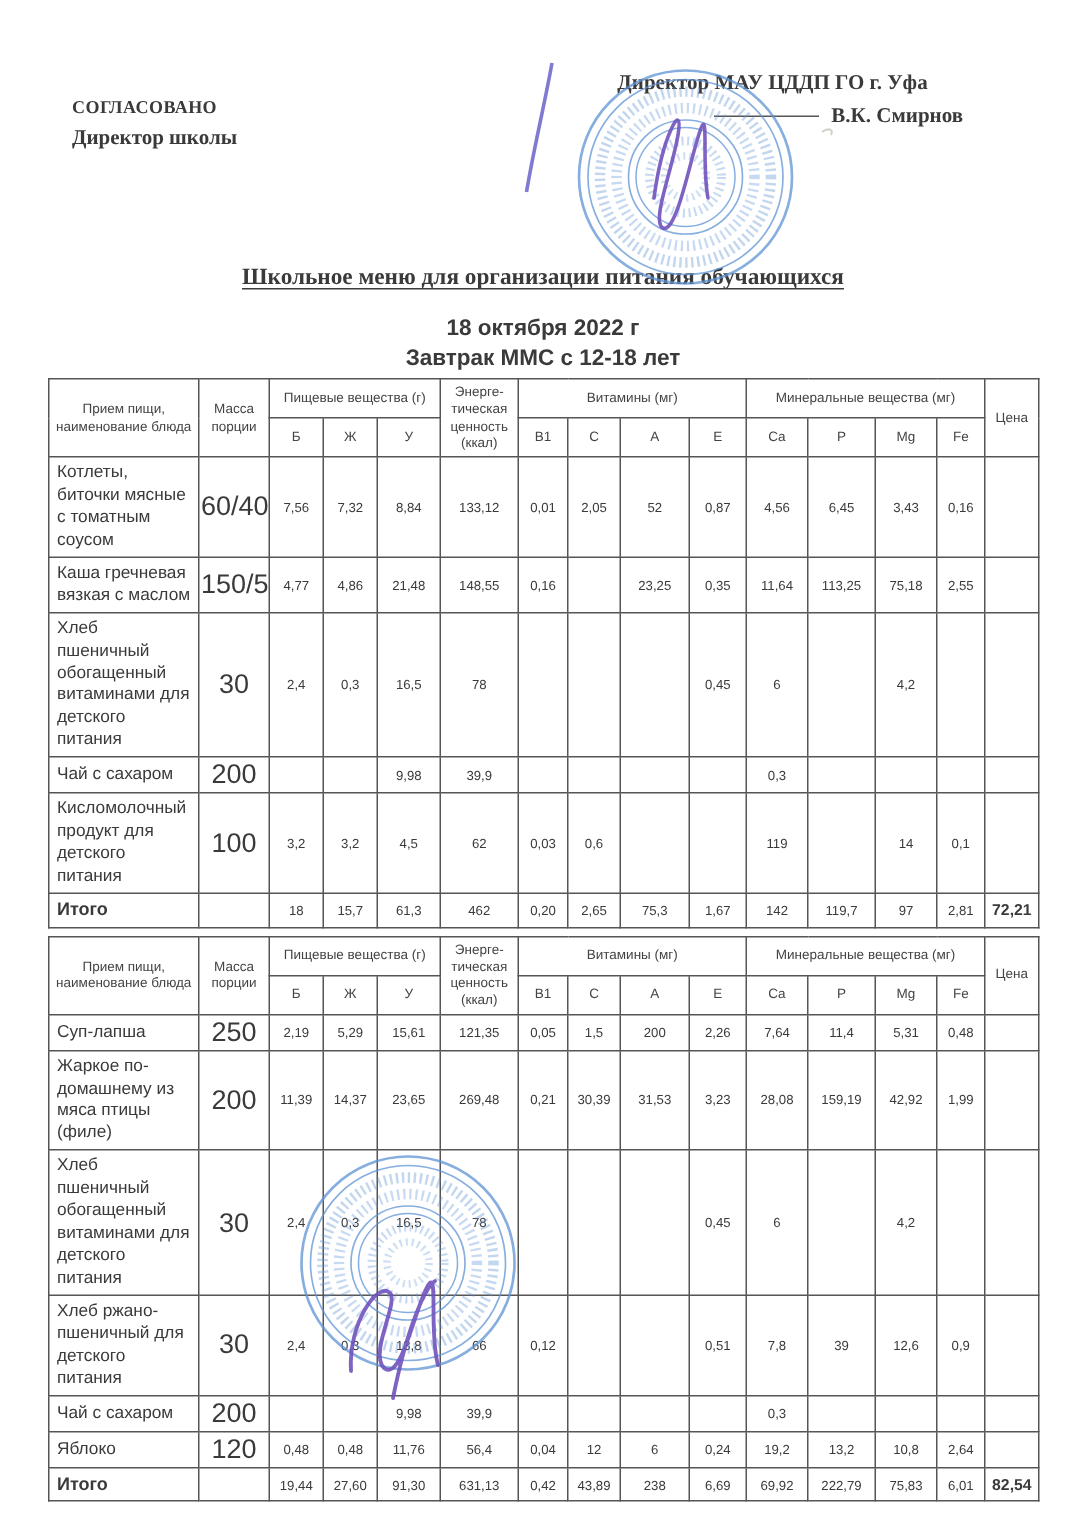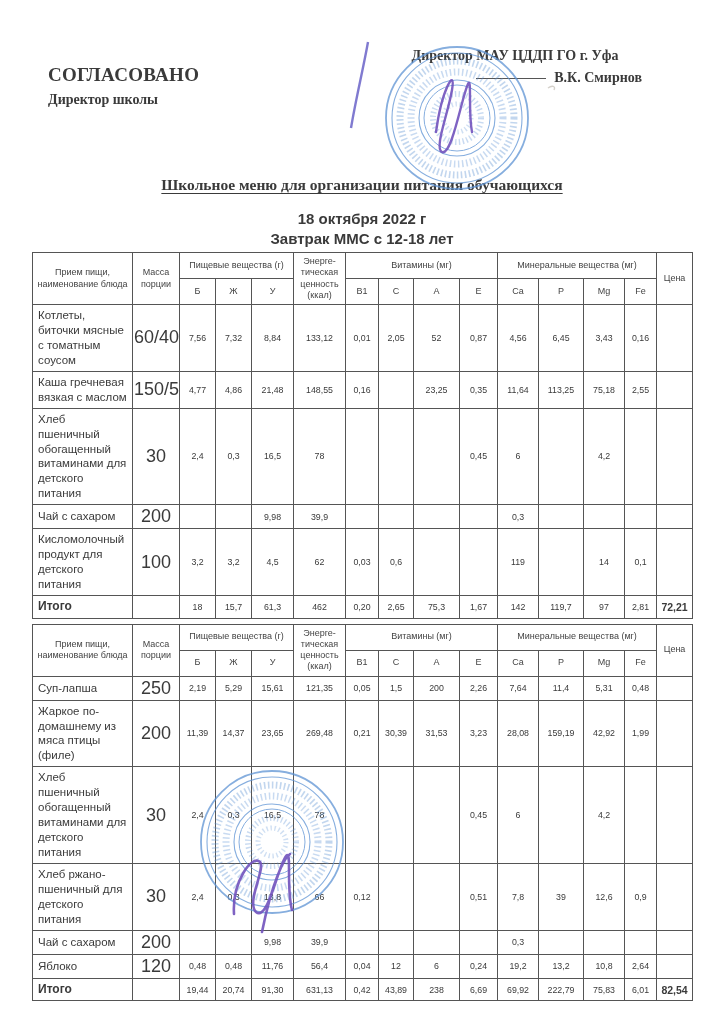--- a/index.html
+++ b/index.html
@@ -7,21 +7,21 @@
     position:relative; width:724px; height:1024px; margin:0 auto;
     background:#ffffff; overflow:hidden;
     font-family:"Liberation Sans", sans-serif; color:#3a3a3a;
   }
   
   .approve-row { position:relative; padding-top:44px; height:110px; }
   .agreed-block {
     position:absolute; left:48px; top:64px;
     font-family:"Liberation Serif", serif; font-weight:bold;
   }
-  .agreed-block .l1 { font-size:19px; letter-spacing:.3px; }
+  .agreed-block .l1 { font-size:12px; letter-spacing:.3px; }
   .agreed-block .l2 { font-size:14px; margin-top:6px; }
   .approved-block {
     position:absolute; left:360px; top:44px; width:310px; text-align:center;
     font-family:"Liberation Serif", serif; font-weight:bold;
   }
   .approved-block .l1 { font-size:16px; margin-left:60px; }
   .approved-block .l2 { font-size:14px; margin-top:4px; }
   .approved-block .l3 { font-size:14px; margin-top:6px; text-align:right; padding-right:28px; }
   .sig-line { display:inline-block; width:70px; border-bottom:1.5px solid #555; margin-right:8px; transform:translateY(-3px); }
   
@@ -359,21 +359,21 @@
           <td class="num">19,2</td>
           <td class="num">13,2</td>
           <td class="num">10,8</td>
           <td class="num">2,64</td>
           <td class="num"></td>
         </tr>
         <tr class="total">
           <td class="dish">Итого</td>
           <td class="mass"></td>
           <td class="num">19,44</td>
-          <td class="num">20,74</td>
+          <td class="num">27,60</td>
           <td class="num">91,30</td>
           <td class="num">631,13</td>
           <td class="num">0,42</td>
           <td class="num">43,89</td>
           <td class="num">238</td>
           <td class="num">6,69</td>
           <td class="num">69,92</td>
           <td class="num">222,79</td>
           <td class="num">75,83</td>
           <td class="num">6,01</td>

